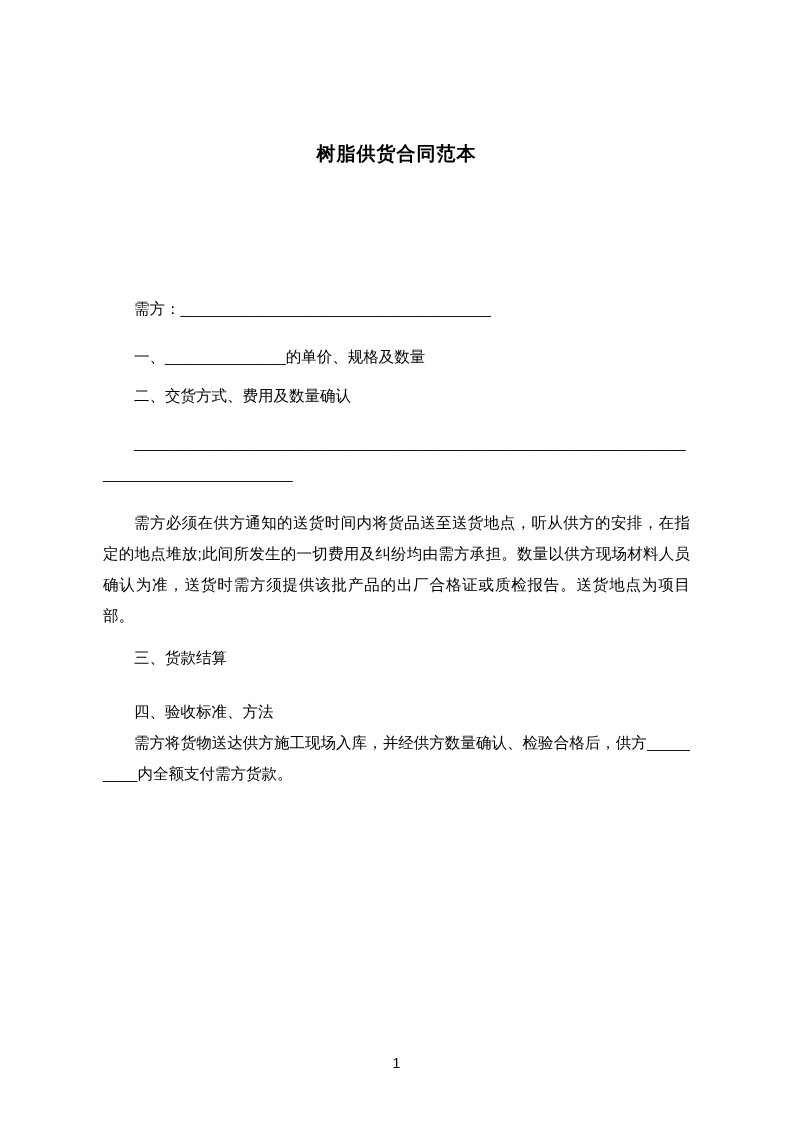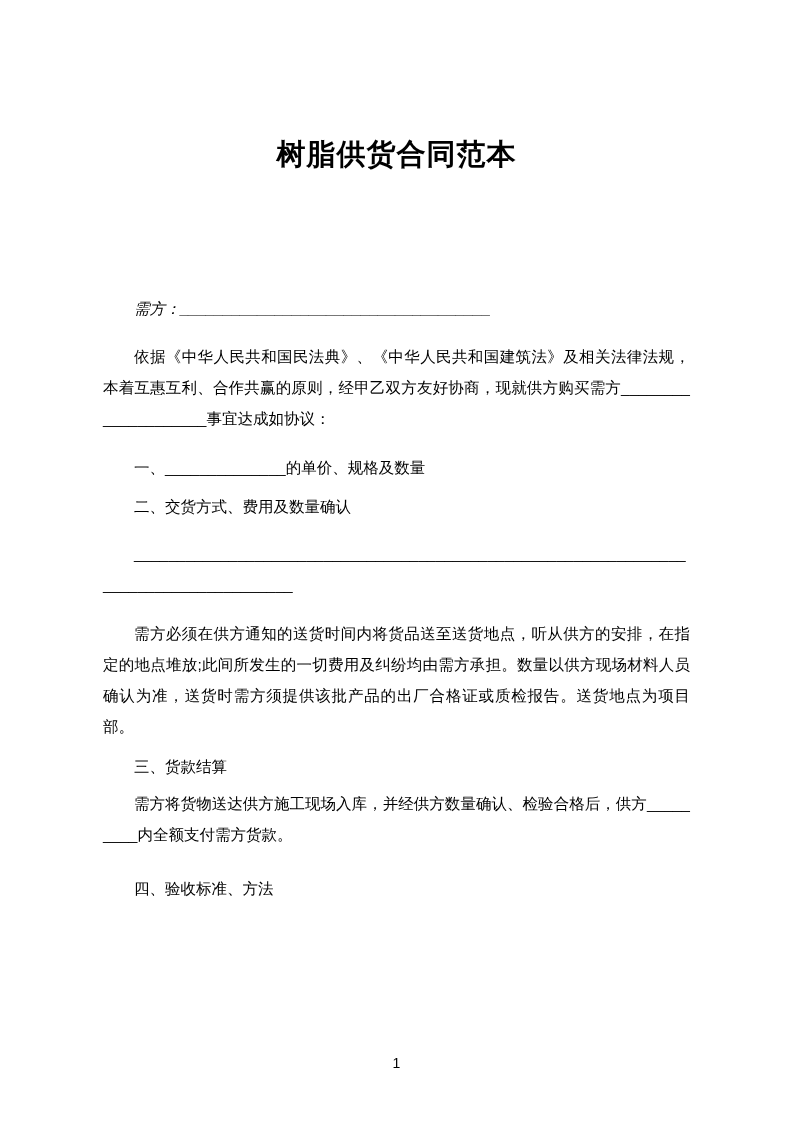--- a/index.html
+++ b/index.html
@@ -17,44 +17,44 @@
     padding: 140px 103px 0 103px;
     font-family: "Liberation Sans", "DejaVu Sans", sans-serif;
     color: #000000;
     font-size: 15.5px;
     font-weight: 500;
     overflow: hidden;
   }
   .doc-title {
     margin: 0 0 125px 0;
     text-align: center;
-    font-size: 29px;
+    font-size: 19px;
     font-weight: 700;
     line-height: 28px;
     letter-spacing: 1px;
   }
   p {
     margin: 0;
     line-height: 31px;
     text-align: justify;
     word-break: break-all;
   }
   .indent {
     text-indent: 2em;
   }
   .field-line {
     text-indent: 2em;
   }
   .mb-24 { margin-bottom: 24px; }
-  .mb-17 { margin-bottom: 17px; font-style: italic; }
+  .mb-17 { margin-bottom: 17px; }
   .mb-22 { margin-bottom: 8px; }
   .mb-18 { margin-bottom: 18px; }
   .mb-16 { margin-bottom: 16px; }
   .mb-11 { margin-bottom: 11px; }
-  .mb-19 { margin-bottom: 4px; font-family: Liberation Mono, monospace; }
+  .mb-19 { margin-bottom: 23px; }
   .mb-23 { margin-bottom: 23px; }
   .blank-fill {
     letter-spacing: 0;
   }
   .page-number {
     position: absolute;
     left: 0;
     right: 0;
     bottom: 50px;
     text-align: center;
@@ -66,31 +66,30 @@
 </head>
 <body>
 
 <div class="page">
 
   <h1 class="doc-title">树脂供货合同范本</h1>
 
 
   <p class="field-line mb-17">需方：____________________________________</p>
 
-  <p class="indent mb-18">依据《中华人民共和国民法典》、《中华人民共和国建筑法》及相关法律法规，本着互惠互利、合作共赢的原则，经甲乙双方友好协商，现就供方购买需方____________________事宜达成如协议：</p>
 
   <p class="indent mb-22">一、______________的单价、规格及数量</p>
 
   <p class="indent mb-16">二、交货方式、费用及数量确认</p>
 
   <p class="indent blank-fill mb-18">______________________________________________________________________________________</p>
 
   <p class="indent mb-11">需方必须在供方通知的送货时间内将货品送至送货地点，听从供方的安排，在指定的地点堆放;此间所发生的一切费用及纠纷均由需方承担。数量以供方现场材料人员确认为准，送货时需方须提供该批产品的出厂合格证或质检报告。送货地点为项目部。</p>
 
   <p class="indent mb-19">三、货款结算</p>
 
+  <p class="indent">四、验收标准、方法</p>
+
   <p class="indent mb-23">需方将货物送达供方施工现场入库，并经供方数量确认、检验合格后，供方_________内全额支付需方货款。</p>
-
-  <p class="indent">四、验收标准、方法</p>
 
   <div class="page-number">1</div>
 
 </div>
 
 </body></html>

